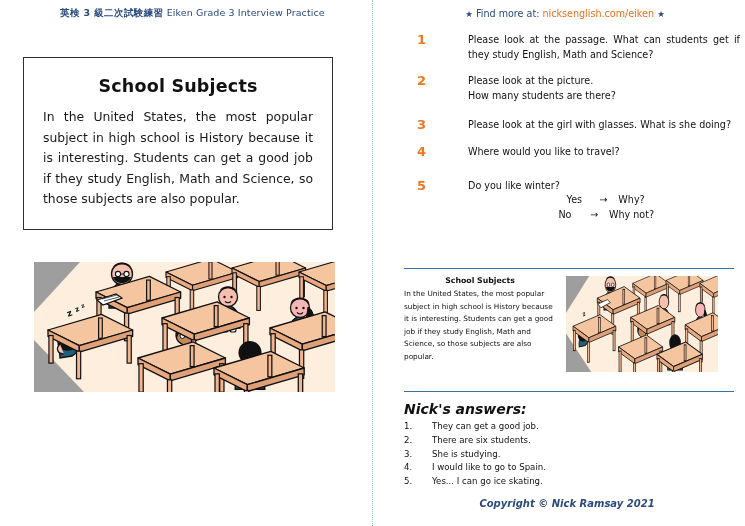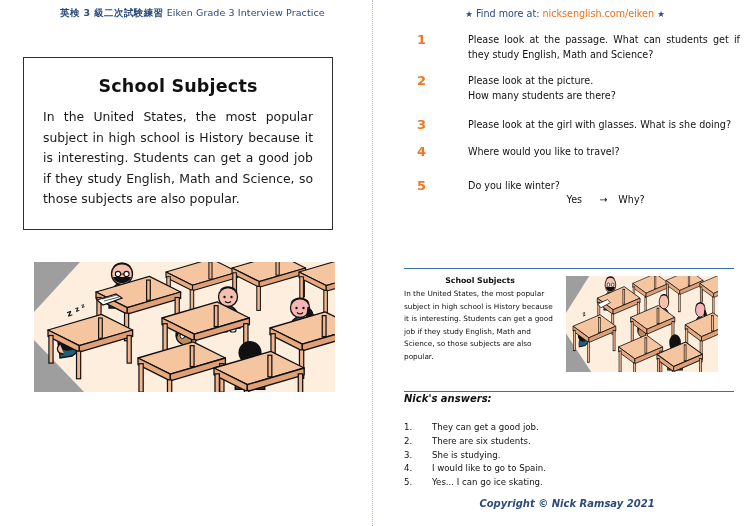--- a/index.html
+++ b/index.html
@@ -90,24 +90,24 @@
   .mini-title {
     font-size:7.8px; font-weight:700; color:#111; text-align:center;
     margin-bottom:3px;
   }
   .mini-body { font-size:7.3px; line-height:12.6px; color:#111; }
   .mini-img { width:152px; height:96px; overflow:hidden; background:#fdeede; }
   .mini-img svg { display:block; }
 
   .ans-sec { position:absolute; left:24px; top:391px; width:330px; }
   .ans-title {
-    font-size:10px; font-style:italic; font-weight:700; color:#111;
-    margin-top:1px;
-  }
-  .ans-list { margin-top:17px; }
+    font-size:14px; font-style:italic; font-weight:700; color:#111;
+    margin-top:9px;
+  }
+  .ans-list { margin-top:3px; }
   .ans-row { font-size:8.6px; line-height:13.8px; color:#111; }
   .ans-row .n { display:inline-block; width:28px; }
 
   .copyright {
     position:absolute; left:24px; top:498px; width:330px;
     text-align:center; font-size:10px; font-style:italic; font-weight:700;
     color:#2b4a7d; padding-right:4px;
   }
 </style>
 </head>
@@ -273,20 +273,23 @@
       <div class="q-row" style="min-height:18px;margin-top:2px">
         <div class="q-num">4</div>
         <div class="q-text">Where would you like to travel?</div>
       </div>
 
       <div class="q-row" style="min-height:18px;margin-top:16px">
         <div class="q-num">5</div>
         <div class="q-text">Do you like winter?</div>
         <div class="q-sub">
           <span class="lbl">Yes</span><span class="arr">→</span><span>Why?</span>
+        </div>
+        <div class="q-sub">
+          <span class="lbl">No</span><span class="arr">→</span><span>Why not?</span>
         </div>
       </div>
     </div>
 
     <div class="mini-sec">
       <div class="rule"></div>
       <div class="mini-flex">
         <div class="mini-text">
           <div class="mini-title">School Subjects</div>
           <div class="mini-body">In the United States, the most popular subject in high school is History because it is interesting. Students can get a good job if they study English, Math and Science, so those subjects are also popular.</div>

